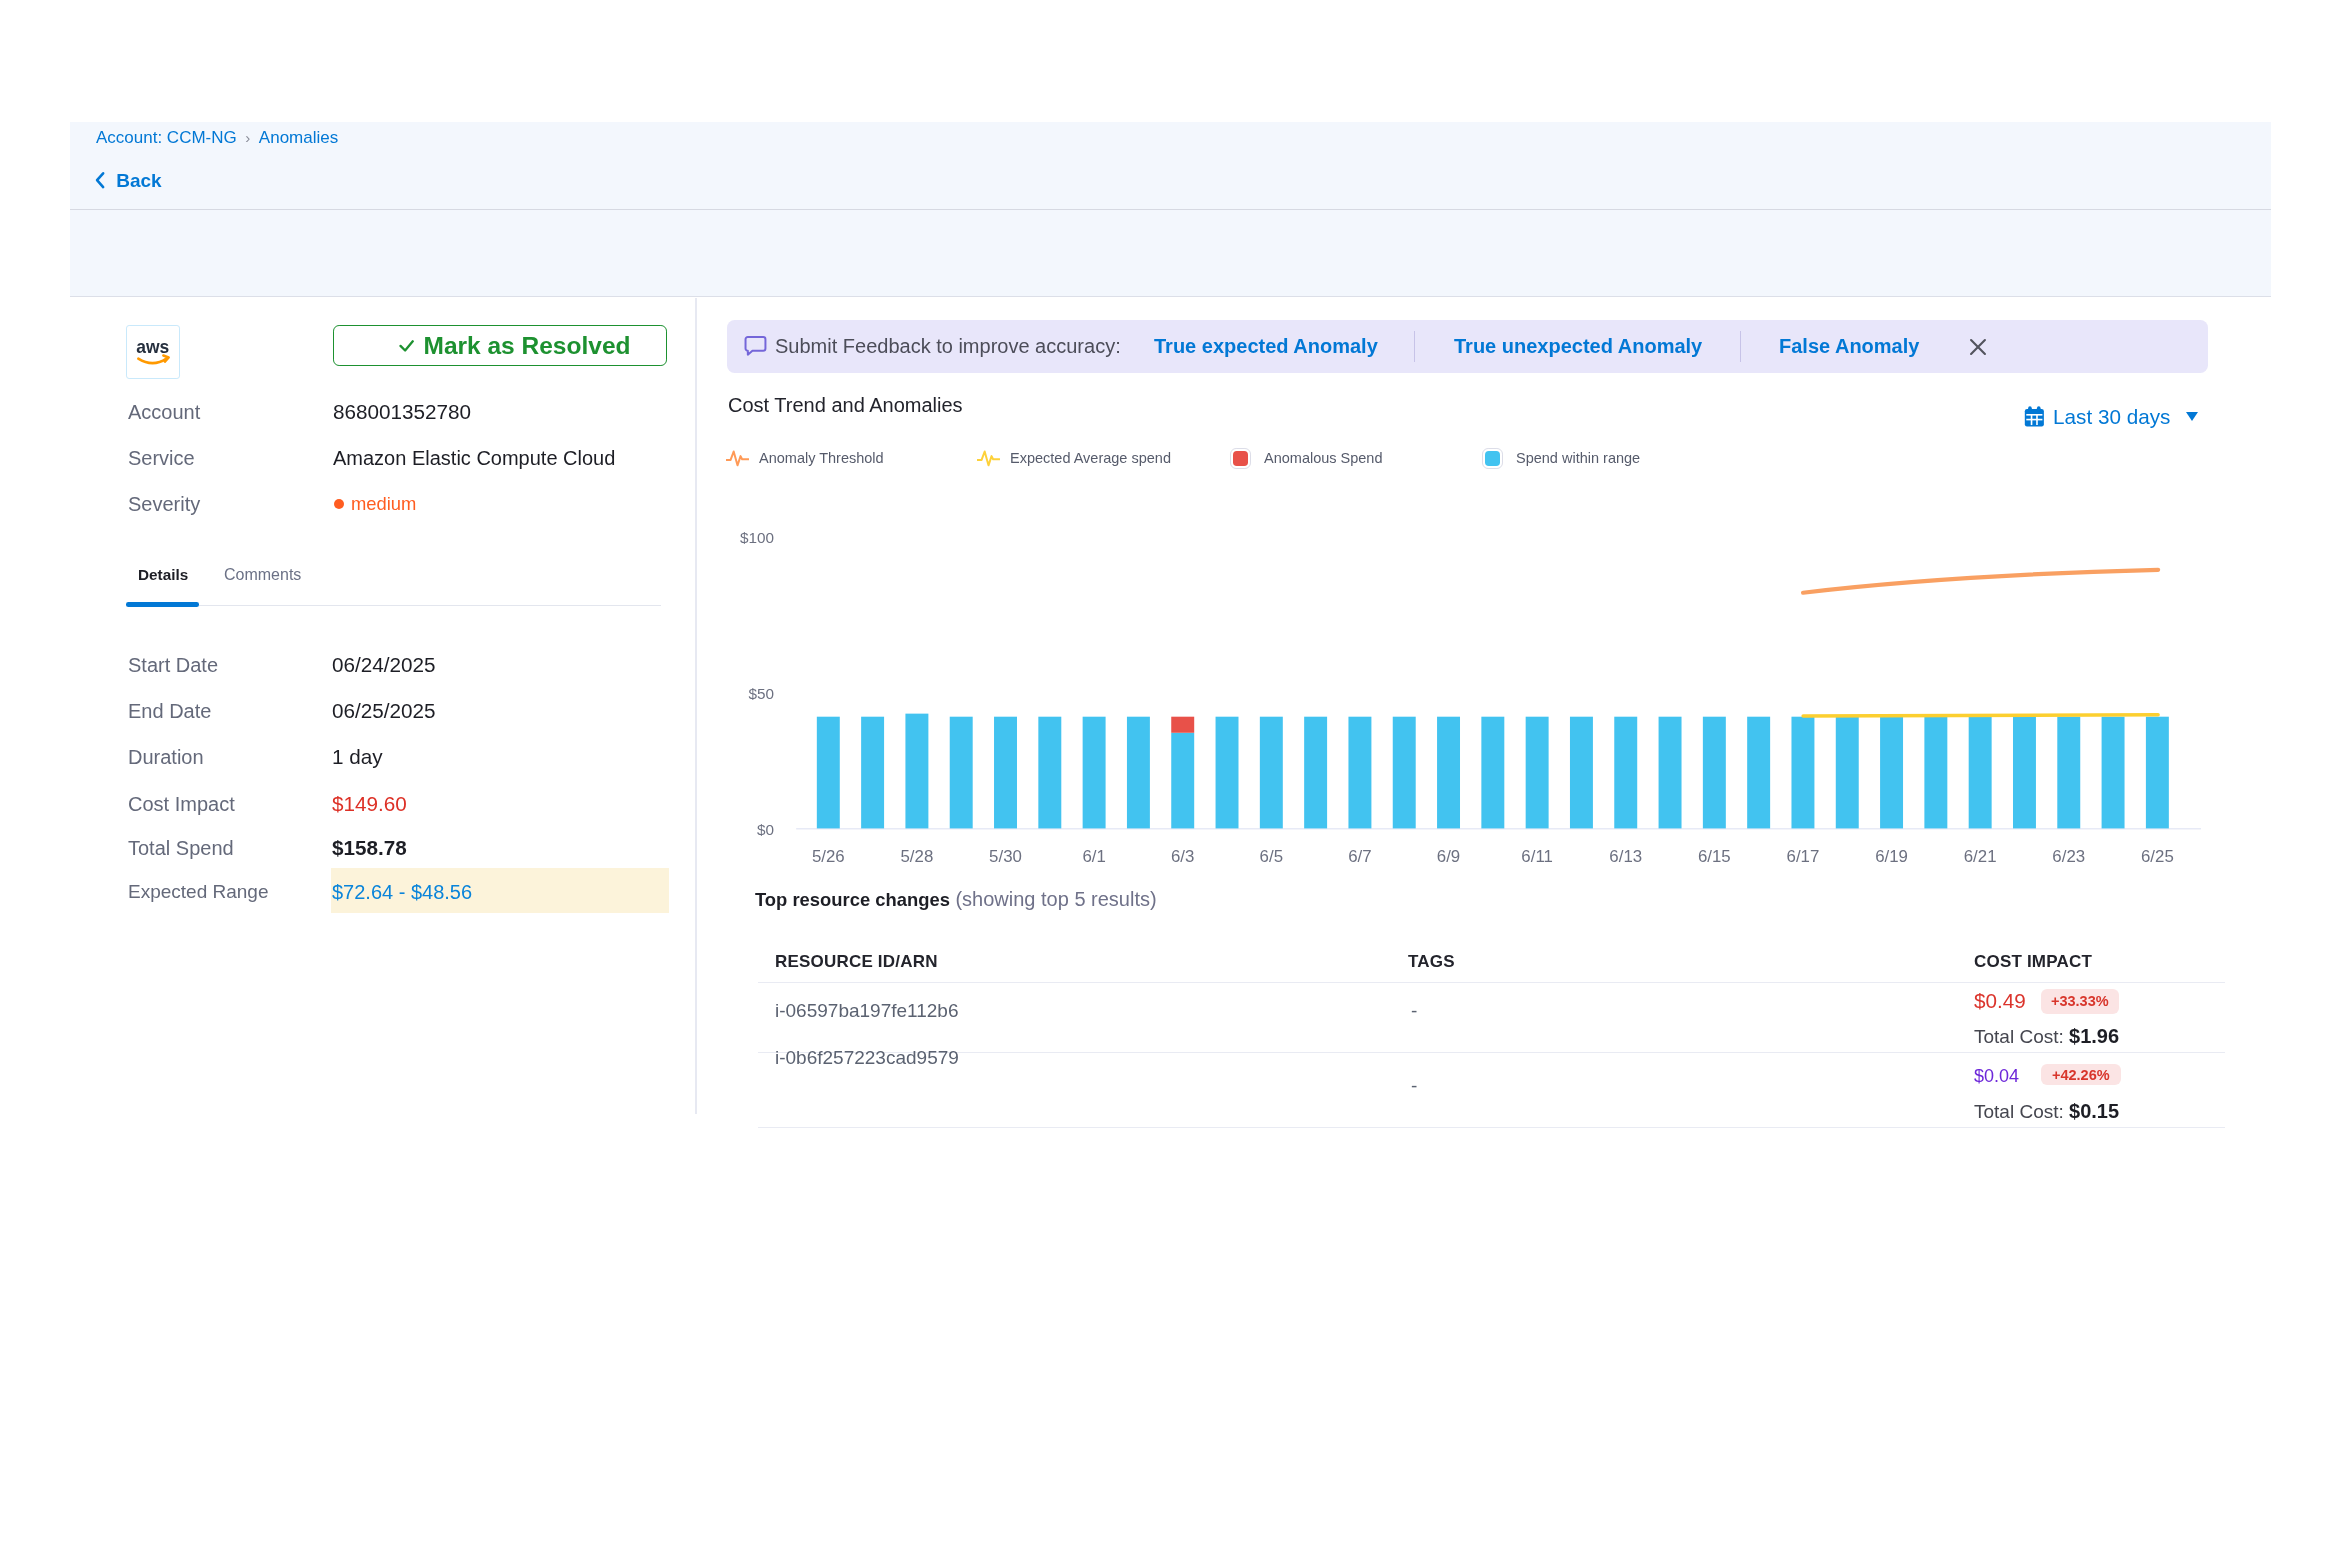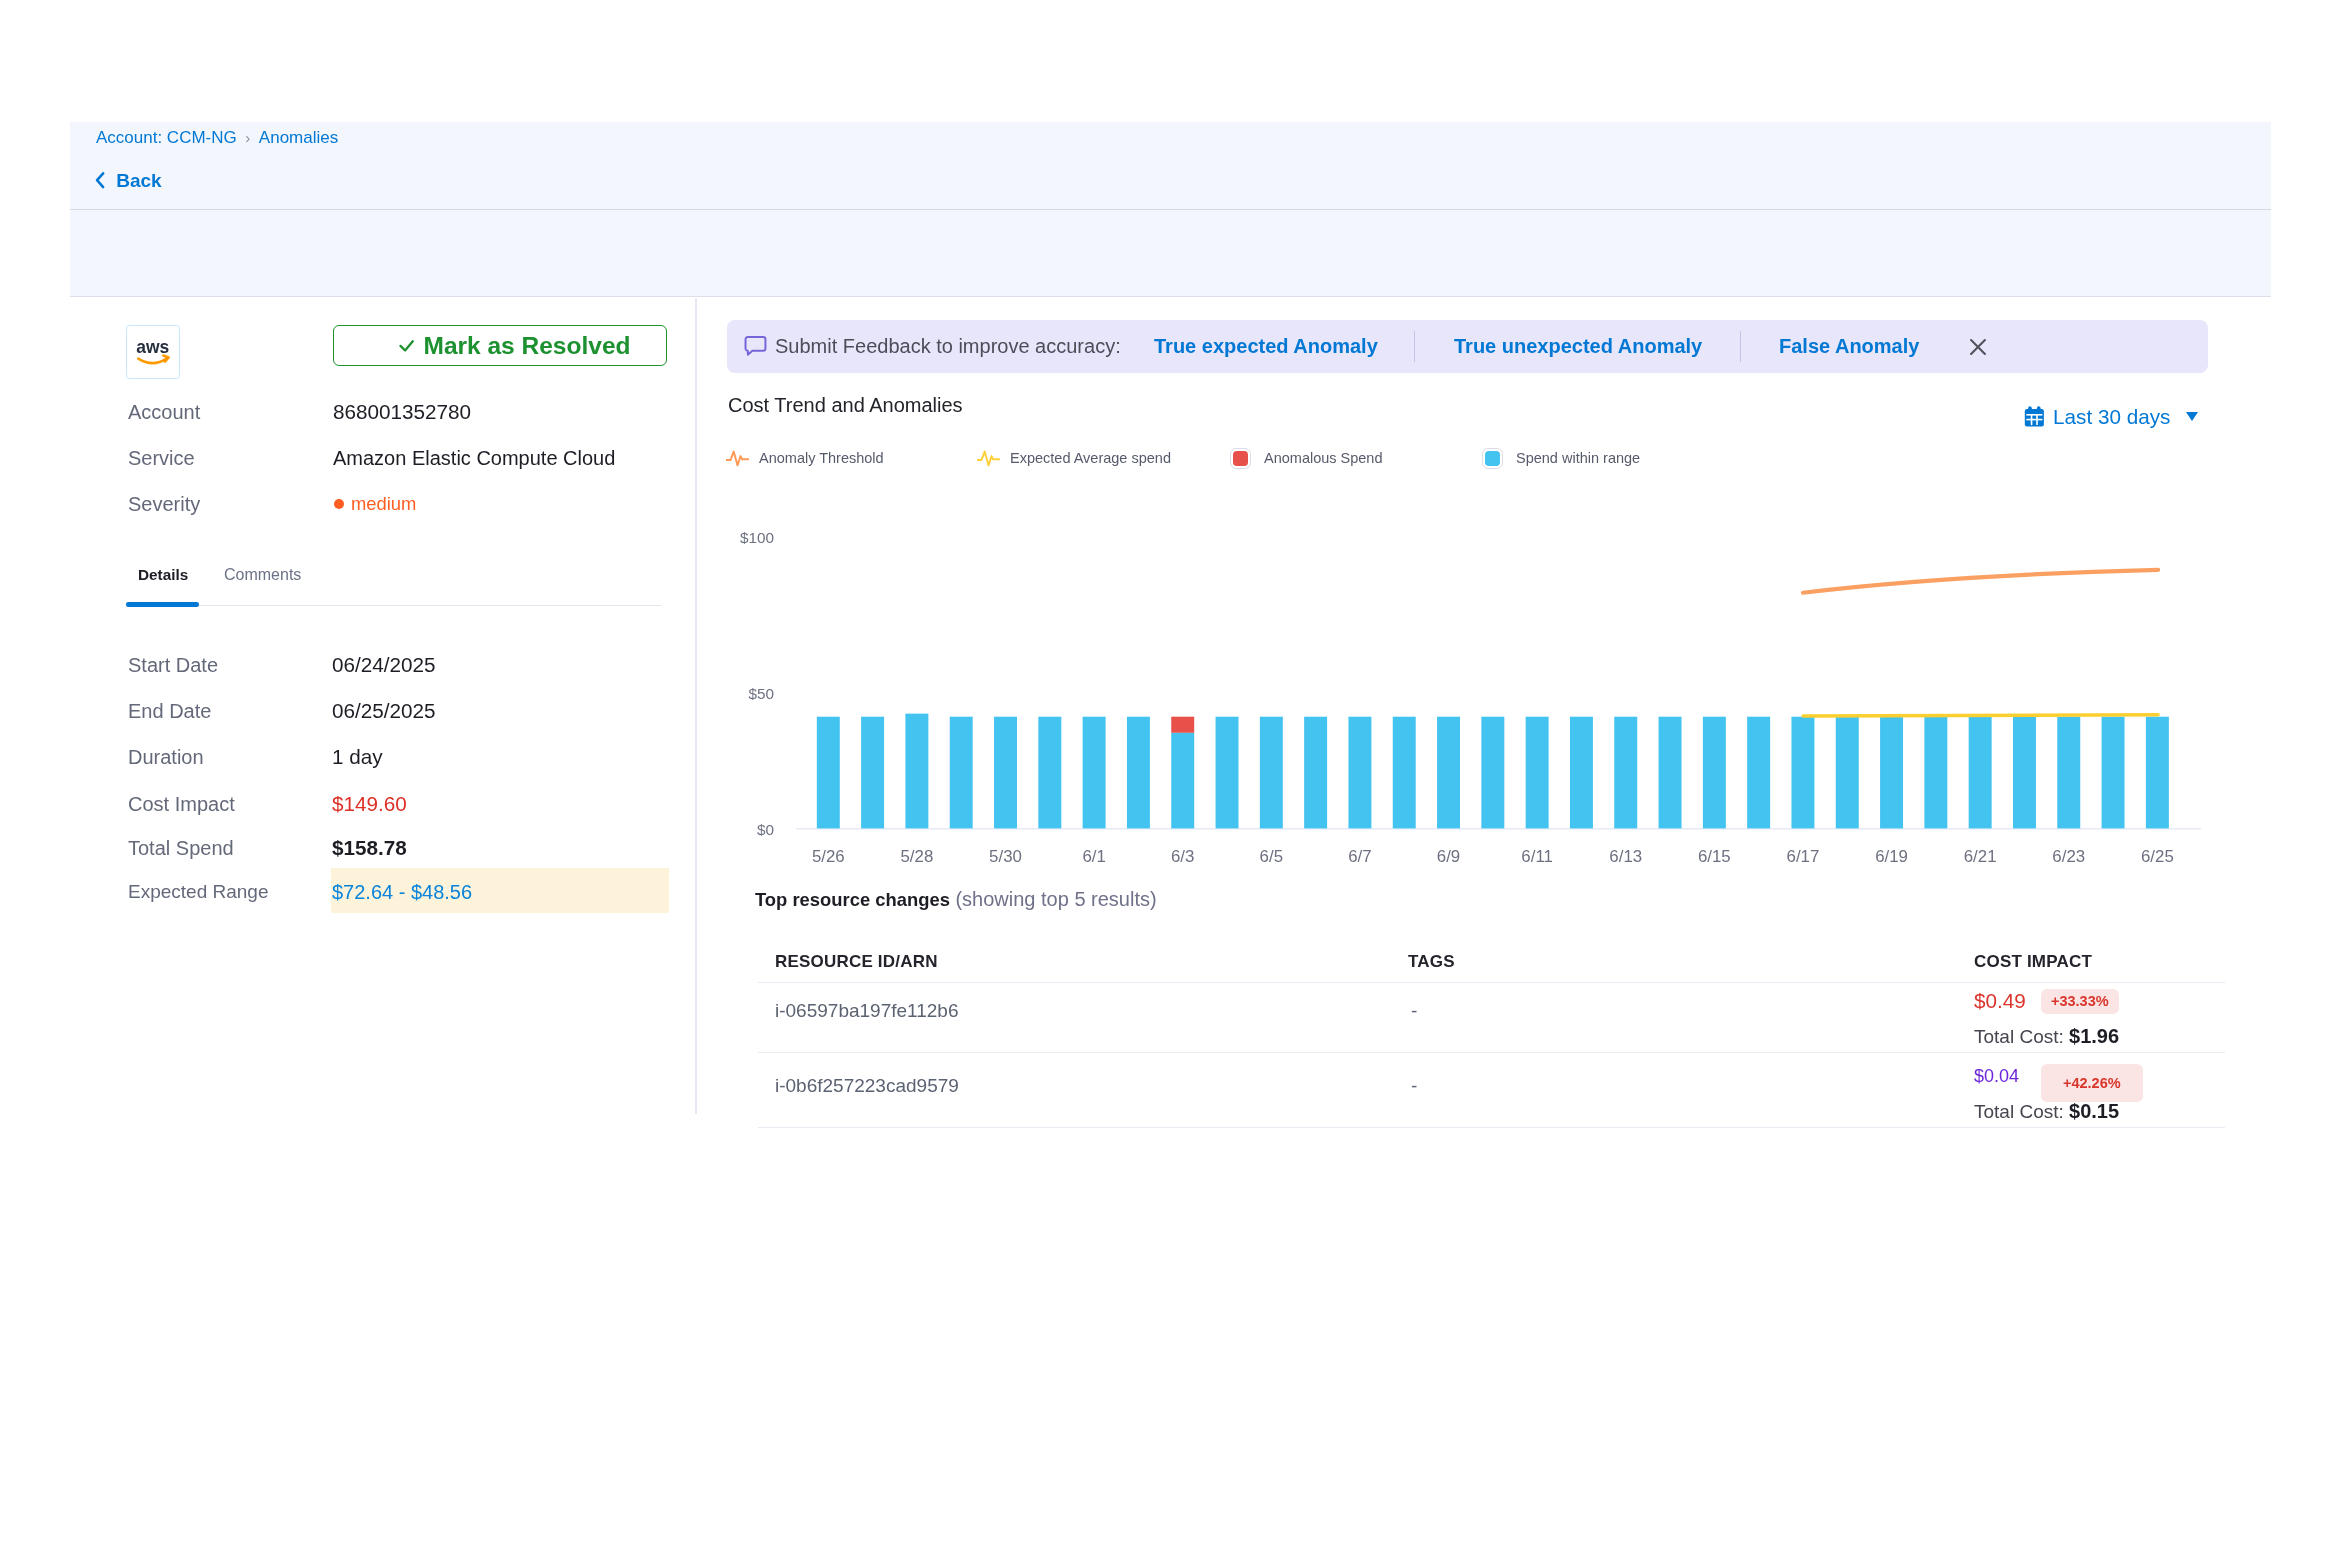--- a/index.html
+++ b/index.html
@@ -180,20 +180,20 @@
 <div class="abs" style="left:758px; top:1127px; width:1467px; height:0.8px; background:#e9ebf3;"></div>
 
 <div class="abs" style="left:775px; top:998px; font-size:19px; color:#5b6271; line-height:26px;">i-06597ba197fe112b6</div>
 <div class="abs" style="left:1411px; top:998px; font-size:19px; color:#5b6271; line-height:26px;">-</div>
 <div class="abs" style="left:1974px; top:988px; font-size:20.7px; color:#db342c; line-height:26px;">$0.49</div>
 <div class="abs" style="left:2041px; top:989px; height:24.5px; padding:0 10px; display:flex; align-items:center; border-radius:6.1px; background:#fbe4e4;">
     <span style="font-size:14.5px; font-weight:bold; color:#d8362c;">+33.33%</span>
   </div>
 <div class="abs" style="left:1974px; top:1023px; font-size:19px; color:#45464f; line-height:26px;">Total Cost: <span style="font-size:20px; font-weight:bold; color:#1d1e25;">$1.96</span></div>
 
-<div class="abs" style="left:775px; top:1073px; font-size:19px; color:#5b6271; line-height:26px;">i-0b6f257223cad9579</div>
+<div class="abs" style="left:775px; top:1045px; font-size:19px; color:#5b6271; line-height:26px;">i-0b6f257223cad9579</div>
 <div class="abs" style="left:1411px; top:1073px; font-size:19px; color:#5b6271; line-height:26px;">-</div>
 <div class="abs" style="left:1974px; top:1063px; font-size:18px; color:#6d28d9; line-height:26px;">$0.04</div>
-<div class="abs" style="left:2041px; top:1064px; height:38px; padding:0 22px; display:flex; align-items:center; border-radius:6.1px; background:#fbe4e4;">
+<div class="abs" style="left:2041px; top:1064px; height:21px; padding:0 11px; display:flex; align-items:center; border-radius:6.1px; background:#fbe4e4;">
     <span style="font-size:14.5px; font-weight:bold; color:#d8362c;">+42.26%</span>
   </div>
 <div class="abs" style="left:1974px; top:1098px; font-size:19px; color:#45464f; line-height:26px;">Total Cost: <span style="font-size:20px; font-weight:bold; color:#1d1e25;">$0.15</span></div>
 
 
 </body></html>

